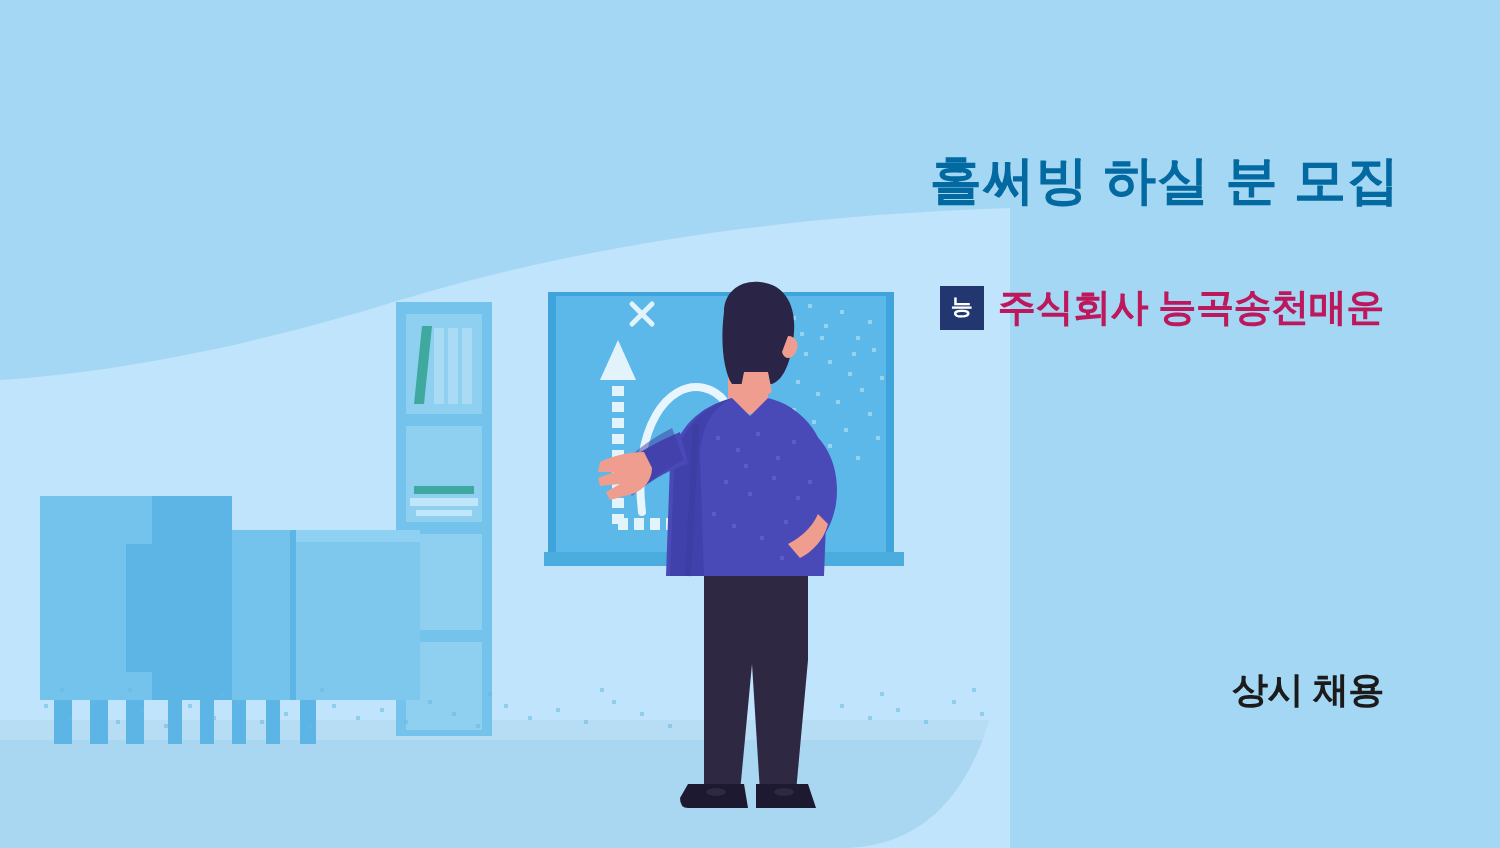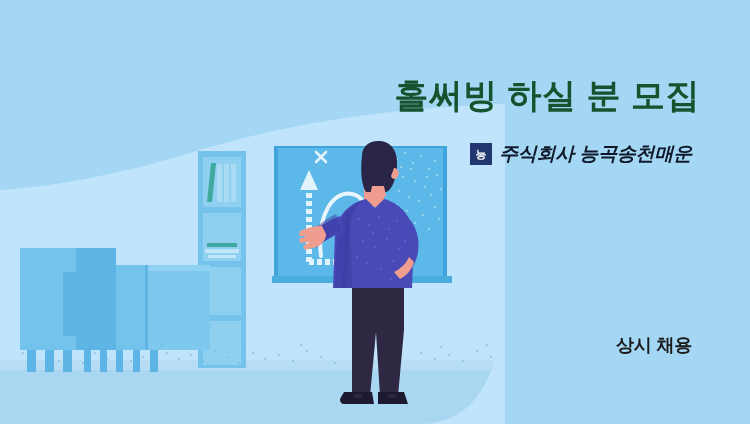--- a/index.html
+++ b/index.html
@@ -37,24 +37,24 @@
     height: 424px;
   }
 
   
   .headline {
     position: absolute;
     left: 330px;
     top: 76px;
     width: 370px;
     text-align: right;
-    font-size: 34px;
+    font-size: 26px;
     font-weight: bold;
     letter-spacing: 0.5px;
-    color: #14532d;
+    color: #0369a1;
     line-height: 1.15;
     white-space: nowrap;
   }
 
   
   .company-row {
     position: absolute;
     left: 420px;
     top: 141px;
     width: 272px;
@@ -72,24 +72,23 @@
     font-weight: bold;
     display: flex;
     align-items: center;
     justify-content: center;
     flex: none;
     line-height: 1;
   }
   .company-name {
     font-size: 19px;
     font-weight: bold;
-    color: #0f172a;
+    color: #be185d;
     white-space: nowrap;
     letter-spacing: -0.2px;
-    font-style: italic;
   }
 
   
   .employment {
     position: absolute;
     left: 500px;
     top: 333px;
     width: 192px;
     text-align: right;
     font-size: 18px;

